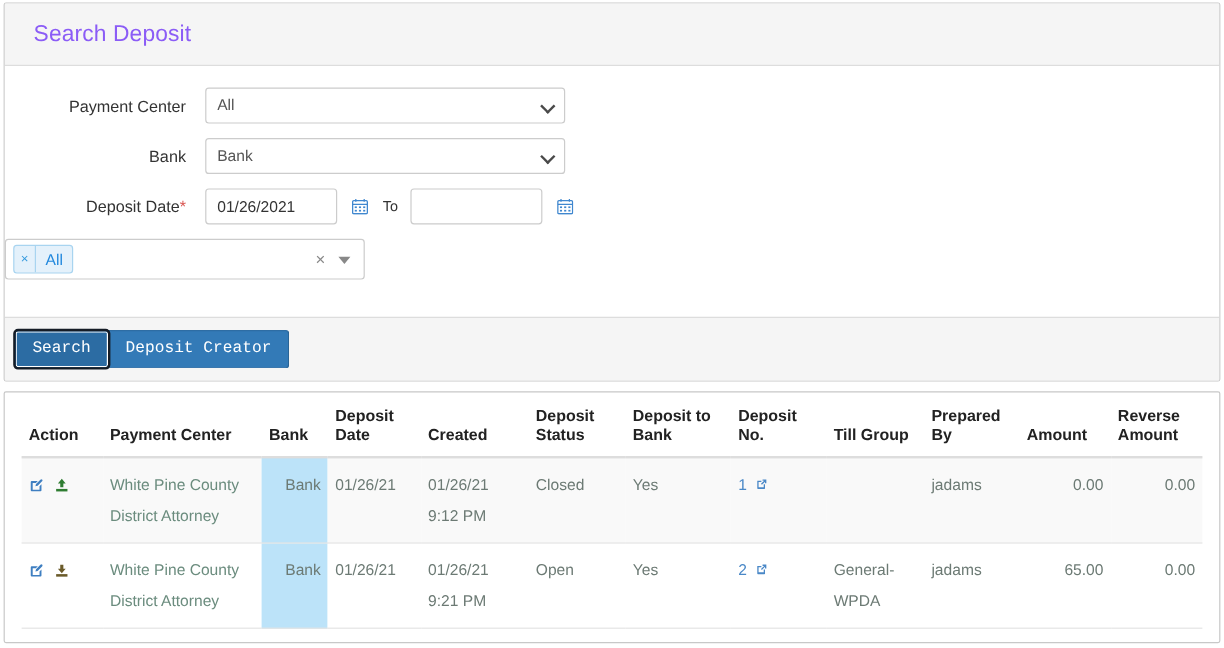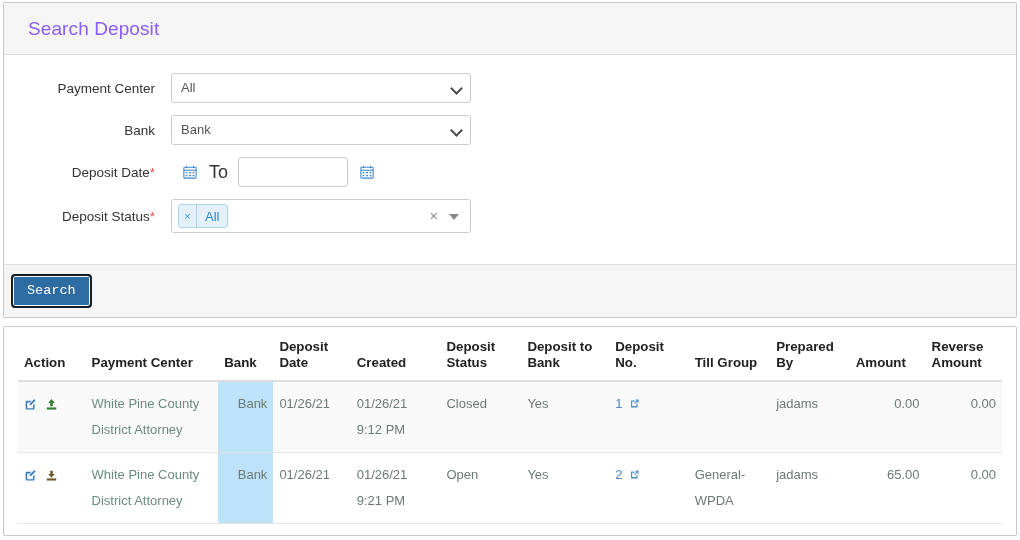--- a/index.html
+++ b/index.html
@@ -162,21 +162,21 @@
     align-items: center;
     justify-content: center;
     margin-left: 6px;
     cursor: pointer;
     background: transparent;
     border: 0;
     padding: 0;
   }
   .to-label {
     margin: 0 10px 0 6px;
-    font-size: 18px;
+    font-size: 12px;
     color: #333;
   }
 
   
   .ms-box {
     width: 300px;
     height: 34px;
     box-sizing: border-box;
     border: 1px solid #cccccc;
     border-radius: 3px;
@@ -380,20 +380,21 @@
             <option>Bank</option>
           </select>
           <span class="select-caret"></span>
         </div>
       </div>
 
       <div class="form-row">
         <div class="form-label">
           <span>Deposit Date</span><span class="req">*</span>
         </div>
+        <input class="date-input" type="text" value="01/26/2021" style="">
         <button class="cal-btn">
           <svg width="14" height="14" viewBox="0 0 16 16">
             <rect x="1" y="2.5" width="14" height="12.5" rx="1" fill="none" stroke="#3f87cf" stroke-width="1.2"></rect>
             <line x1="1" y1="6" x2="15" y2="6" stroke="#3f87cf" stroke-width="1.2"></line>
             <rect x="3" y="8" width="2" height="1.6" fill="#3f87cf"></rect>
             <rect x="7" y="8" width="2" height="1.6" fill="#3f87cf"></rect>
             <rect x="11" y="8" width="2" height="1.6" fill="#3f87cf"></rect>
             <rect x="3" y="11.3" width="2" height="1.6" fill="#3f87cf"></rect>
             <rect x="7" y="11.3" width="2" height="1.6" fill="#3f87cf"></rect>
             <rect x="11" y="11.3" width="2" height="1.6" fill="#3f87cf"></rect>
@@ -413,38 +414,36 @@
             <rect x="3" y="11.3" width="2" height="1.6" fill="#3f87cf"></rect>
             <rect x="7" y="11.3" width="2" height="1.6" fill="#3f87cf"></rect>
             <rect x="11" y="11.3" width="2" height="1.6" fill="#3f87cf"></rect>
             <line x1="4" y1="1" x2="4" y2="3.6" stroke="#3f87cf" stroke-width="1.2"></line>
             <line x1="12" y1="1" x2="12" y2="3.6" stroke="#3f87cf" stroke-width="1.2"></line>
           </svg>
         </button>
       </div>
 
       <div class="form-row" style="height:34px;">
-        <div class="form-label">
-          <span>Deposit Status</span><span class="req">*</span>
-        </div>
         <div class="ms-box">
           <span class="ms-tag">
             <span class="ms-tag-x">×</span>
             <span class="ms-tag-label">All</span>
           </span>
           <span class="ms-clear">×</span>
           <span class="ms-caret"></span>
         </div>
       </div>
 
     </div>
 
     <div class="panel-footer">
       <div class="btn-group">
         <button class="btn btn-first btn-focused">Search</button>
+        <button class="btn btn-last">Deposit Creator</button>
       </div>
     </div>
 
   </div>
 
   <div class="panel panel-results">
     <div class="table-wrap">
       <table class="results">
         <thead>
           <tr>

